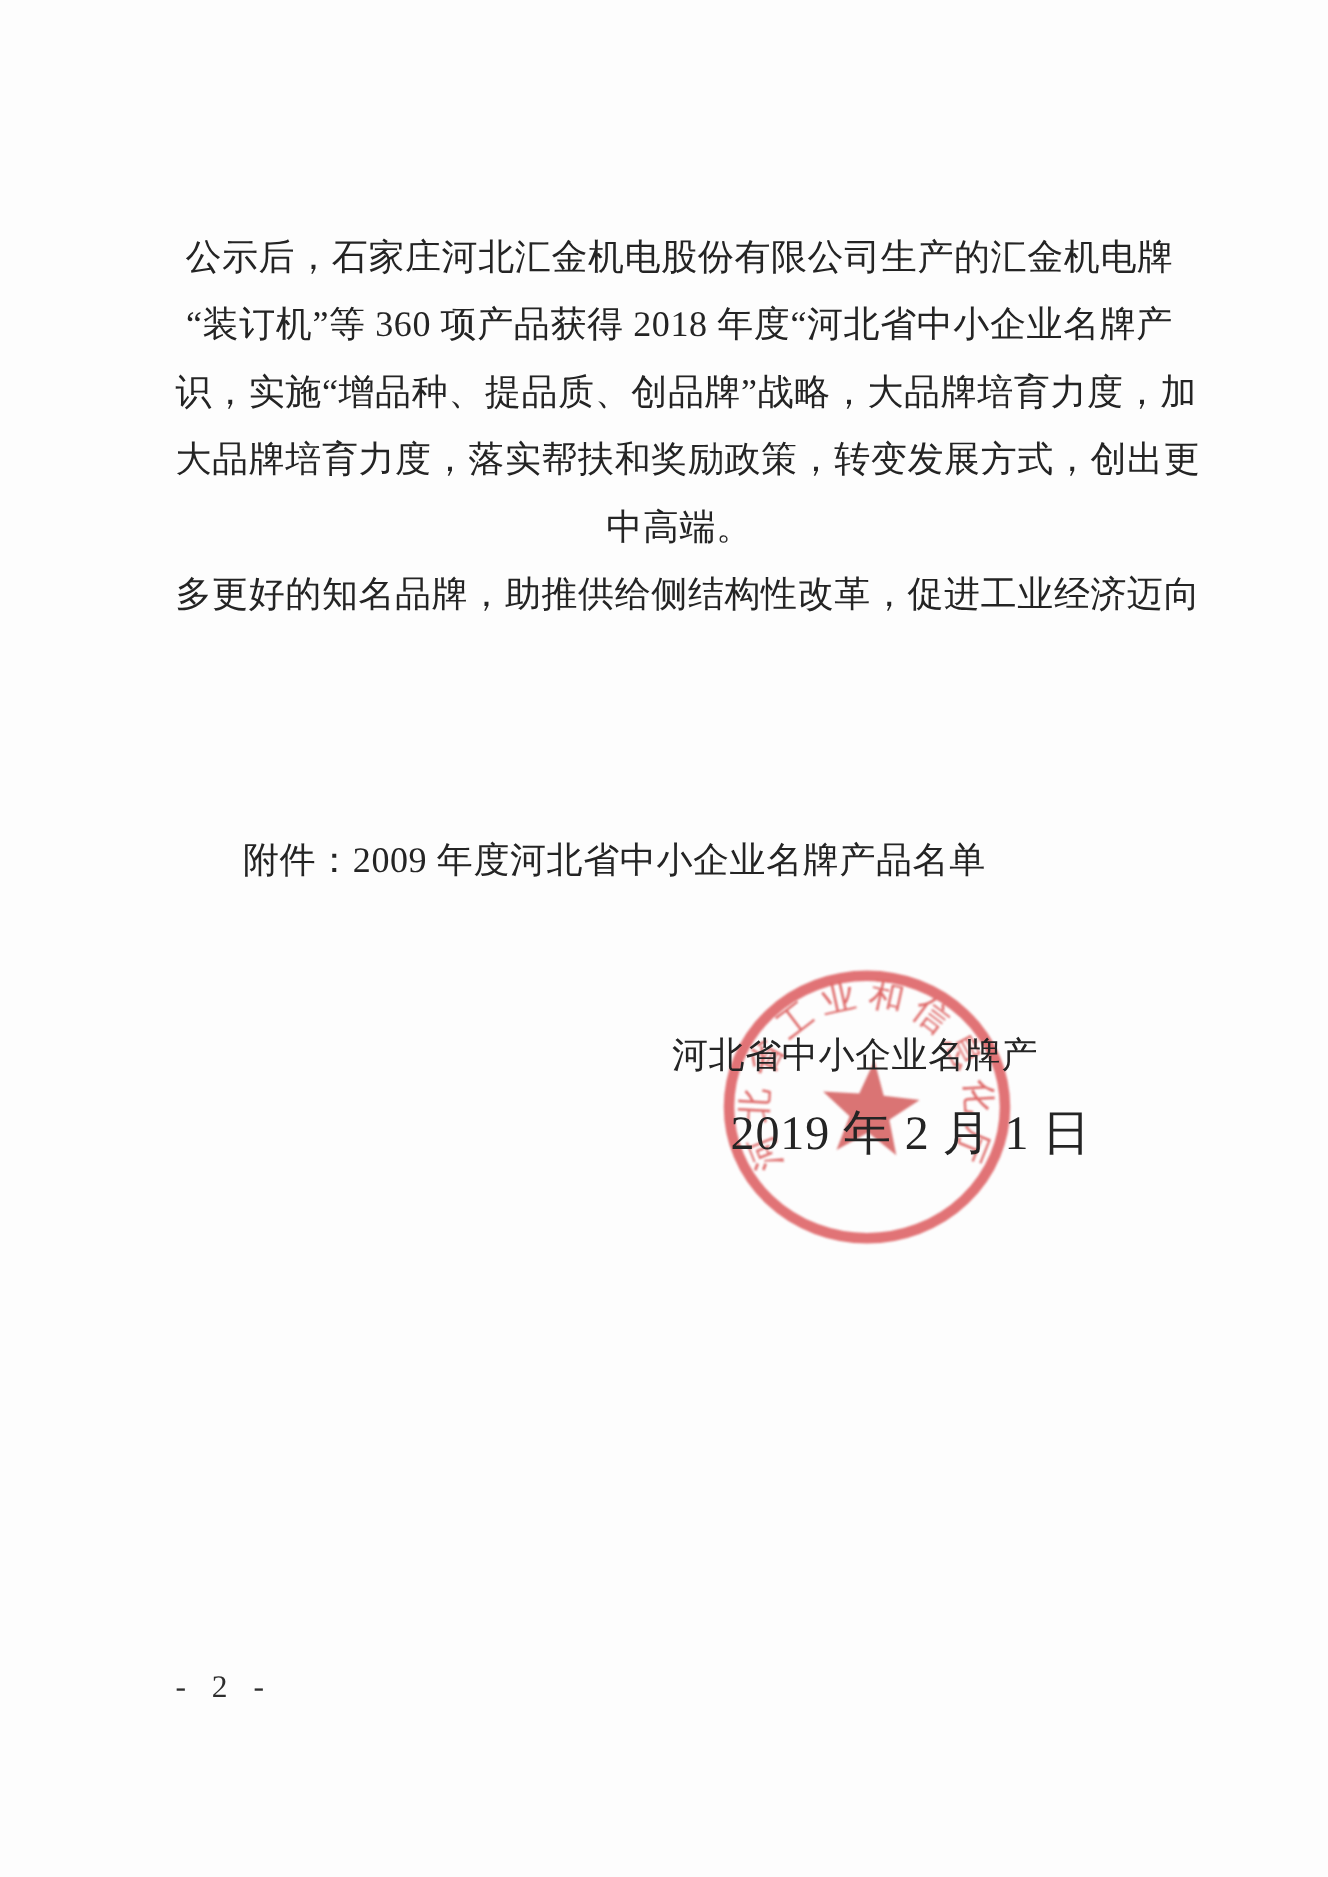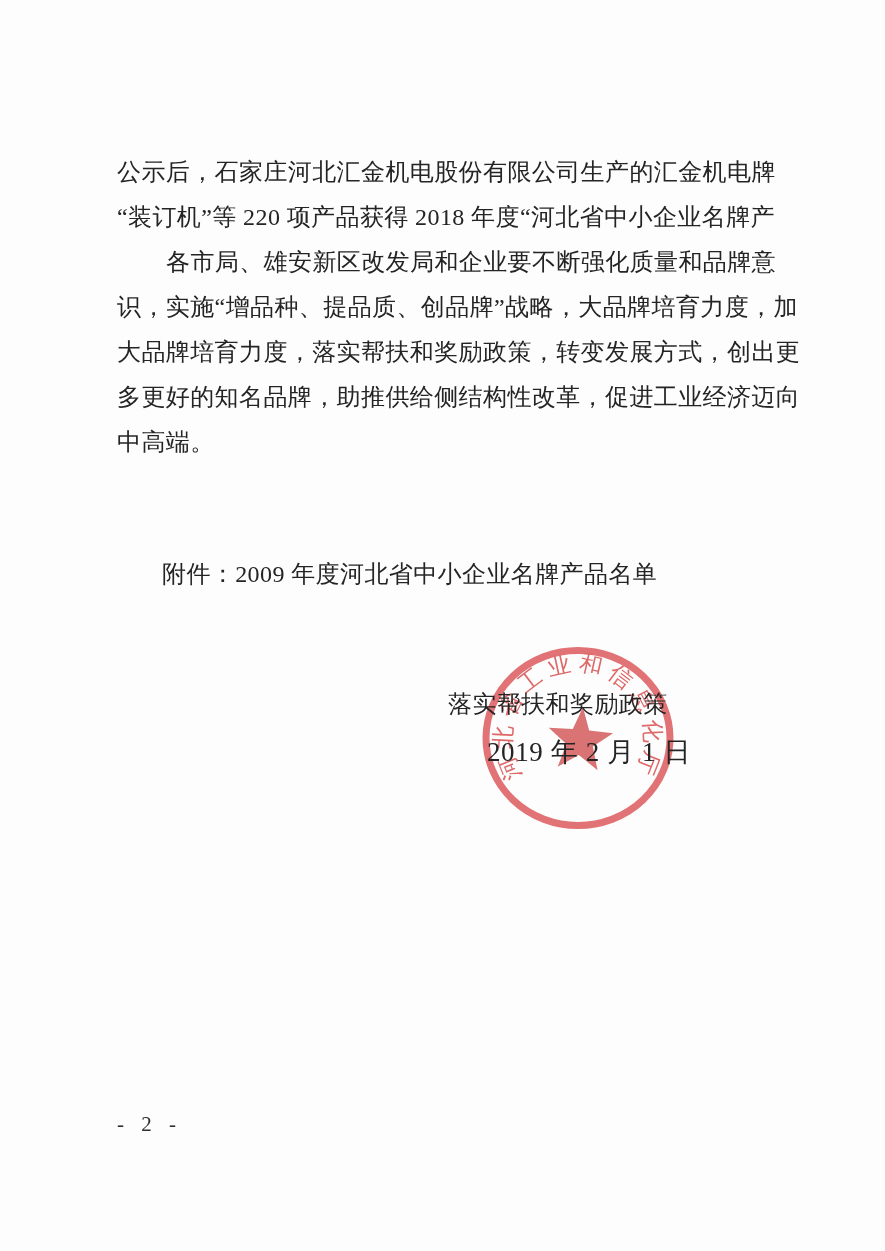--- a/index.html
+++ b/index.html
@@ -8,34 +8,34 @@
     background:#fdfdfd;
     font-family:"Liberation Serif","DejaVu Serif",serif;
     color:#242424;
     overflow:hidden;
   }
   .page{position:absolute;left:0;top:0;width:885px;height:1251px;}
   .body-text{
     position:absolute;left:117px;top:150px;width:672px;
     font-size:24px;line-height:45px;letter-spacing:0.4px;
   }
-  .line{height:45px;white-space:pre;}
+  .line{height:45px;white-space:pre;text-align:center;}
   .indent{text-indent:49px;}
   .attachment{
     position:absolute;left:117px;top:552px;width:700px;
     font-size:24px;line-height:45px;letter-spacing:0.4px;
     text-indent:45px;white-space:pre;
   }
   .sig-org{
     position:absolute;left:448px;top:691px;
     font-size:24px;line-height:1.15;letter-spacing:0.4px;z-index:2;
   }
   .sig-date{
     position:absolute;left:487px;top:737px;
-    font-size:27px;line-height:1.15;letter-spacing:0.6px;z-index:2;
+    font-size:32px;line-height:1.15;letter-spacing:0.6px;z-index:2;
   }
   .page-num{
     position:absolute;left:117px;top:1112px;
     font-size:21px;letter-spacing:6px;color:#2e2e2e;
   }
   svg.seal{position:absolute;left:0;top:0;z-index:1;pointer-events:none;}
 </style>
 </head>
 <body>
 
@@ -52,28 +52,27 @@
       <ellipse cx="578" cy="738" rx="92" ry="87.5" fill="none" stroke="#dd5c5e" stroke-width="7"></ellipse>
       <polygon points="580,707 571.8,729.7 547.7,730.5 566.7,745.3 560,768.5 580,755 600,768.5 593.3,745.3 612.3,730.5 588.2,729.7" fill="#cf4a4a" opacity="0.9" transform="rotate(5 580 741)"></polygon>
       <text font-size="23" fill="#d9504f" letter-spacing="6" font-family="Liberation Serif, DejaVu Serif, serif">
         <textPath href="#rimArc" startOffset="50%" text-anchor="middle">河北省工业和信息化厅</textPath>
       </text>
     </g>
   </svg>
 
   <div class="body-text">
     <div class="line">公示后，石家庄河北汇金机电股份有限公司生产的汇金机电牌</div>
-    <div class="line">“装订机”等 220 项产品获得 2018 年度“河北省中小企业名牌产</div>
-    <div class="line indent">各市局、雄安新区改发局和企业要不断强化质量和品牌意</div>
+    <div class="line">“装订机”等 360 项产品获得 2018 年度“河北省中小企业名牌产</div>
     <div class="line">识，实施“增品种、提品质、创品牌”战略，大品牌培育力度，加</div>
     <div class="line">大品牌培育力度，落实帮扶和奖励政策，转变发展方式，创出更</div>
+    <div class="line">中高端。</div>
     <div class="line">多更好的知名品牌，助推供给侧结构性改革，促进工业经济迈向</div>
-    <div class="line">中高端。</div>
   </div>
 
   <div class="attachment">附件：2009 年度河北省中小企业名牌产品名单</div>
 
-  <div class="sig-org">落实帮扶和奖励政策</div>
+  <div class="sig-org">河北省中小企业名牌产</div>
   <div class="sig-date">2019 年 2 月 1 日</div>
 
   <div class="page-num">- 2 -</div>
 
 </div>
 
 </body></html>

